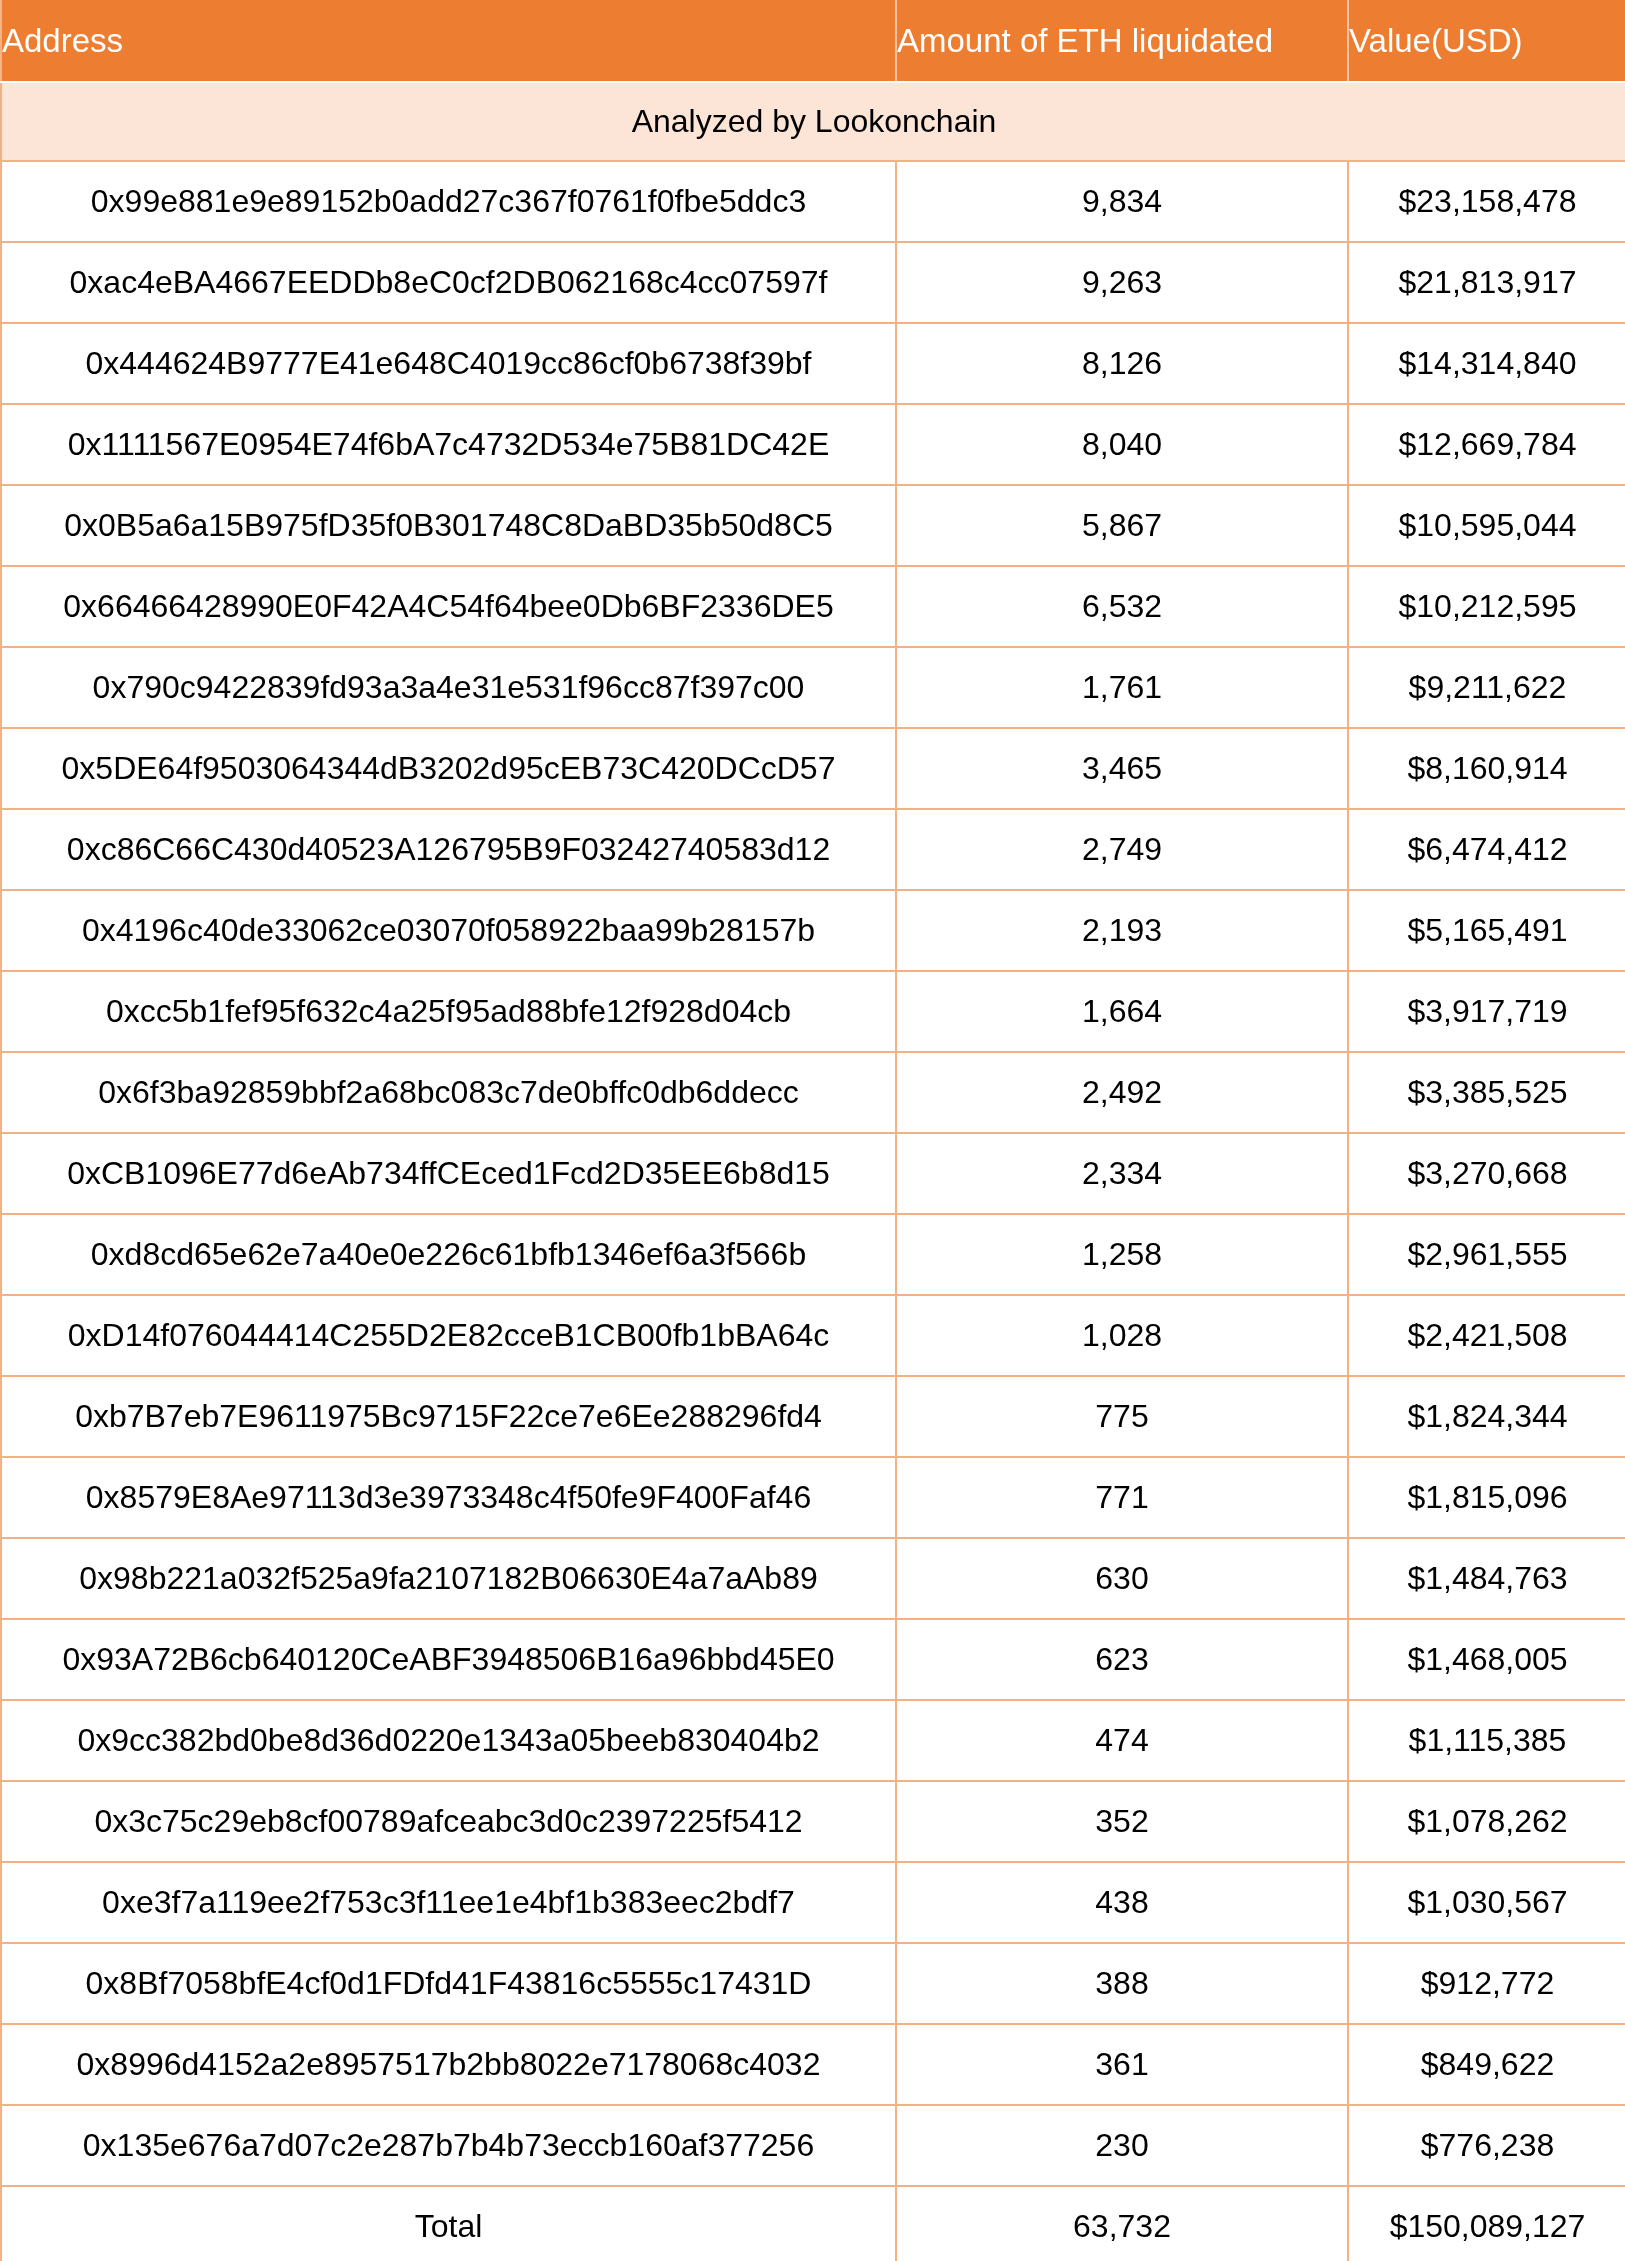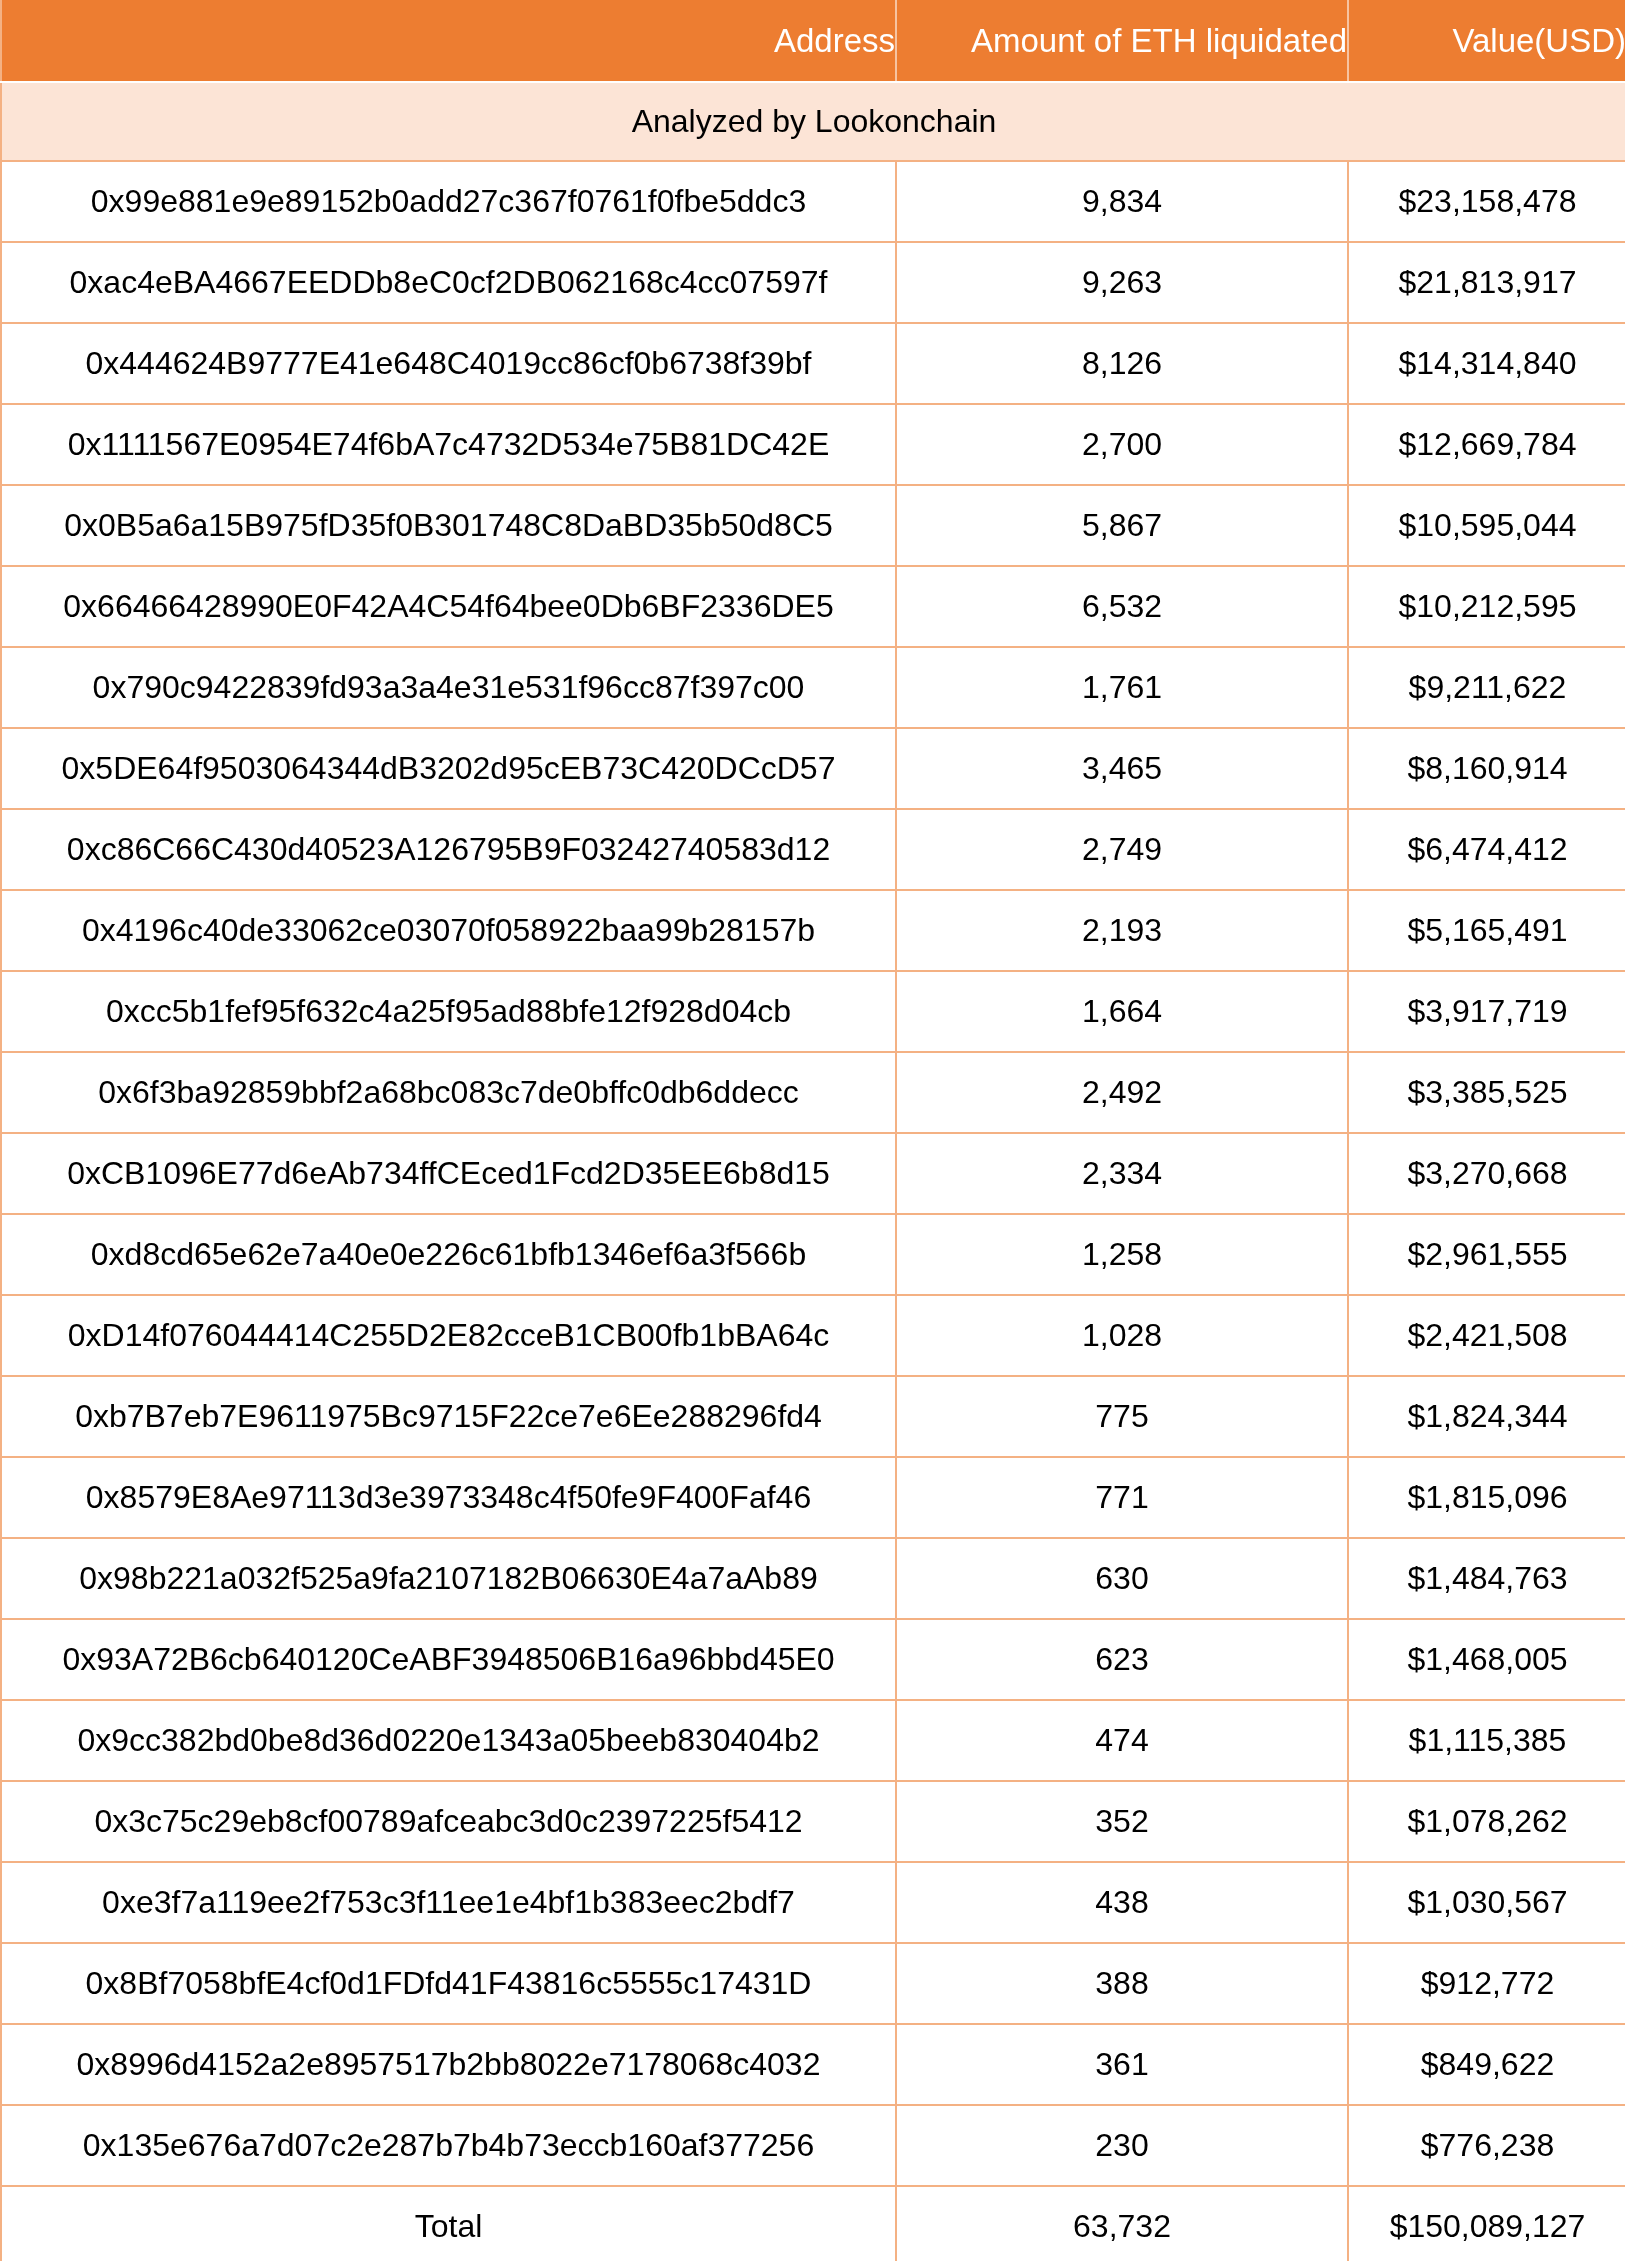--- a/index.html
+++ b/index.html
@@ -28,21 +28,21 @@
   col.c-address{width:895px;}
   col.c-amount{width:452px;}
   col.c-value{width:279px;}
 
   tr.header-row{height:82px;}
   tr.header-row th{
     background:var(--header-bg);
     color:var(--header-text);
     font-size:33px;
     font-weight:400;
-    text-align:right;
+    text-align:left;
     vertical-align:middle;
     border-right:2px solid rgba(255,255,255,0.55);
     border-bottom:2.7px solid #FFFFFF;
     padding:0;
     margin-top:24px;
   }
   tr.header-row th:last-child{border-right:none;}
 
   tr.banner-row{height:79px;}
   tr.banner-row td{
@@ -104,21 +104,21 @@
         <td>9,263</td>
         <td>$21,813,917</td>
       </tr>
       <tr>
         <td>0x444624B9777E41e648C4019cc86cf0b6738f39bf</td>
         <td>8,126</td>
         <td>$14,314,840</td>
       </tr>
       <tr>
         <td>0x1111567E0954E74f6bA7c4732D534e75B81DC42E</td>
-        <td>2,700</td>
+        <td>8,040</td>
         <td>$12,669,784</td>
       </tr>
       <tr>
         <td>0x0B5a6a15B975fD35f0B301748C8DaBD35b50d8C5</td>
         <td>5,867</td>
         <td>$10,595,044</td>
       </tr>
       <tr>
         <td>0x66466428990E0F42A4C54f64bee0Db6BF2336DE5</td>
         <td>6,532</td>

